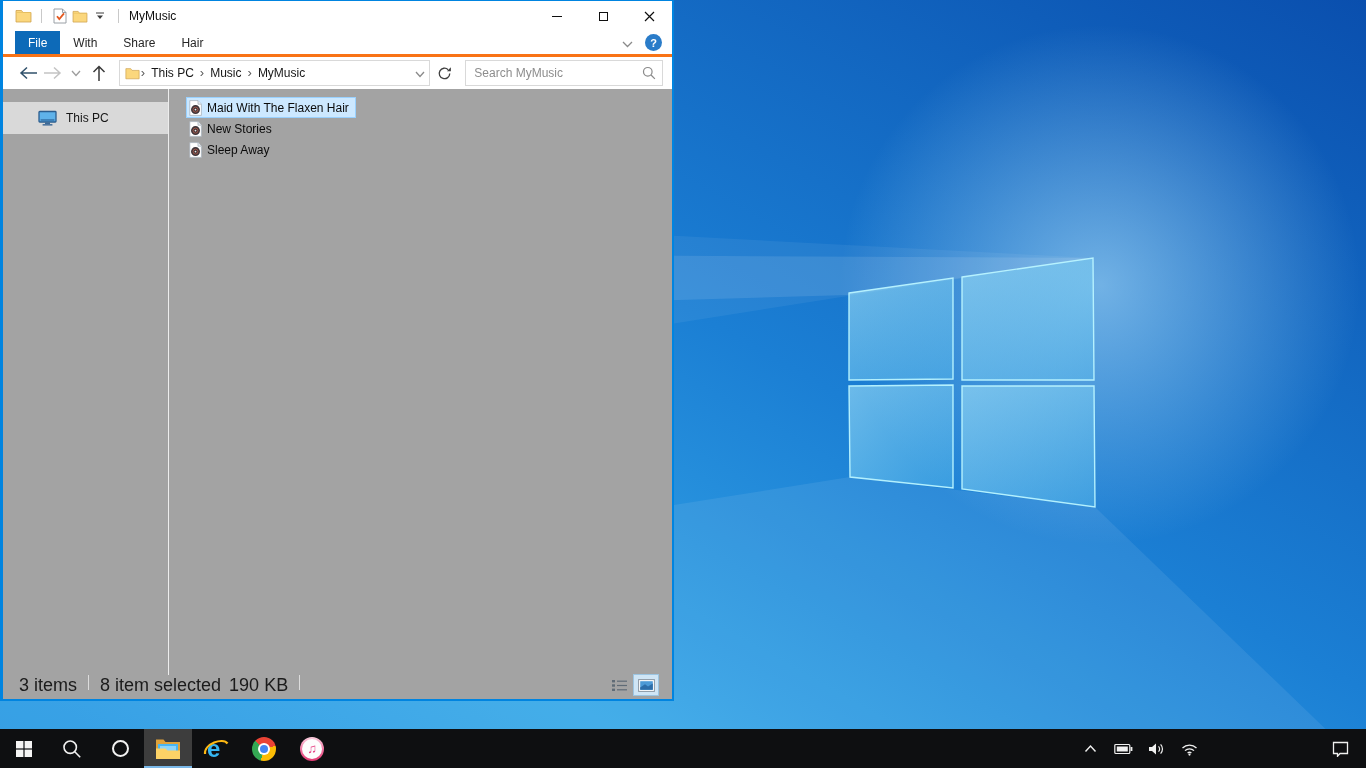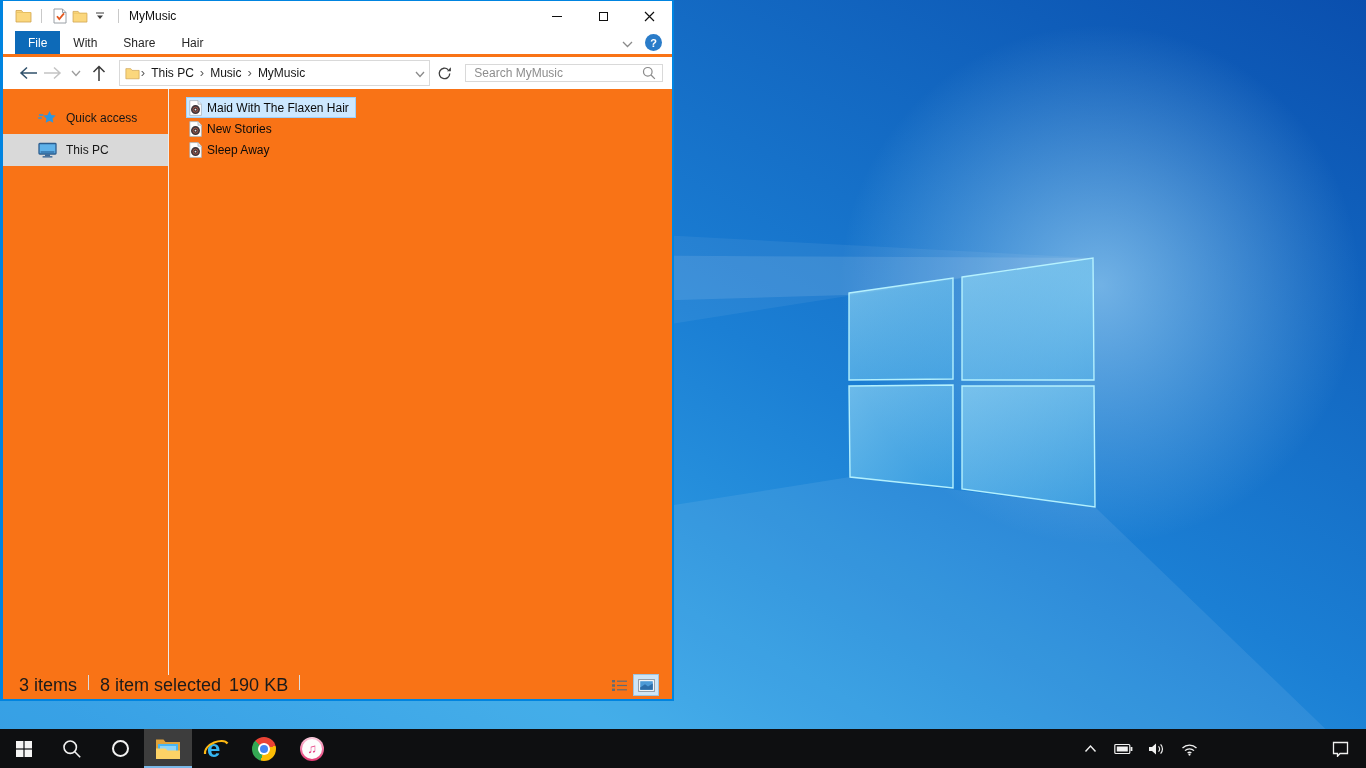--- a/index.html
+++ b/index.html
@@ -6,21 +6,21 @@
   html,body { width:1366px; height:768px; overflow:hidden; font-family:"Liberation Sans", sans-serif; background:#000; }
   .stage { position:relative; width:1366px; height:768px; overflow:hidden; }
 
   
   .desktop { position:absolute; inset:0; }
   .desktop svg { display:block; width:100%; height:100%; }
 
   
   .window {
     position:absolute; left:0; top:0; width:674px; height:701px;
-    background:#f97316; border:1px solid #0084e0;
+    background:#a3a3a3; border:1px solid #0084e0;
     border-left-width:3px; border-right-width:2px; border-bottom-width:2px;
     display:flex; flex-direction:column; z-index:5;
   }
 
   
   .titlebar { height:30px; display:flex; align-items:center; padding-left:10px; background:#fff; flex:0 0 auto; }
   .qat-sep { width:1px; height:14px; background:#c9c9c9; margin:0 8px; }
   .qat-btn { display:flex; align-items:center; justify-content:center; width:20px; height:22px; }
   .title-text { font-size:12px; color:#0b0b0b; margin-left:2px; }
   .caption-buttons { margin-left:auto; display:flex; height:30px; }
@@ -37,21 +37,21 @@
 
   
   .addressrow { height:32px; display:flex; align-items:center; padding:0 9px 0 14px; background:#fff; flex:0 0 auto; }
   .nav-btn { width:24px; height:24px; display:flex; align-items:center; justify-content:center; }
   .address-box { width:318px; height:26px; border:1px solid #d9d9d9; display:flex; align-items:center; padding:0 4px 0 5px; margin-left:8px; }
   .crumb { font-size:12px; color:#161616; padding:0 5px; white-space:nowrap; }
   .crumb-sep { color:#5a5a5a; font-size:13px; line-height:1; padding:0 1px 2px 1px; }
   .crumb-sep::before { content:"\203A"; }
   .address-spacer { flex:1; }
   .refresh-btn { width:22px; height:24px; display:flex; align-items:center; justify-content:center; margin-left:4px; }
-  .search-box { width:202px; height:18px; border:1px solid #d9d9d9; display:flex; align-items:center; margin-left:10px; padding:0 6px 0 8px; }
+  .search-box { width:202px; height:26px; border:1px solid #d9d9d9; display:flex; align-items:center; margin-left:10px; padding:0 6px 0 8px; }
   .search-box input { border:none; outline:none; flex:1; font-size:12px; font-family:inherit; color:#222; background:transparent; min-width:0; }
   .search-box input::placeholder { color:#8d8d8d; opacity:1; }
 
   
   .content { flex:1 1 auto; display:flex; min-height:0; }
   .sidebar { width:166px; border-right:1px solid #ededed; padding-top:13px; flex:0 0 auto; }
   .side-item { height:32px; display:flex; align-items:center; padding-left:35px; gap:9px; font-size:12px; color:#161616; }
   .side-item.selected { background:#d9d9d9; }
   .side-icon { width:19px; display:flex; justify-content:center; }
 
@@ -232,29 +232,20 @@
         <input type="text" placeholder="Search MyMusic" style="">
         <svg width="14" height="14" viewBox="0 0 15 15">
             <circle cx="6.2" cy="6.2" r="4.6" stroke="#8a8a8a" stroke-width="1.3" fill="none"></circle>
             <path d="M9.7 9.7 L13.8 13.8" stroke="#8a8a8a" stroke-width="1.3"></path>
           </svg>
       </div>
     </div>
 
     <div class="content">
       <div class="sidebar">
-        <div class="side-item">
-          <span class="side-icon">
-            <svg width="19" height="16" viewBox="0 0 19 16">
-                <path d="M11.5 1 l1.9 3.9 4.3.6 -3.1 3 .7 4.3 -3.8-2 -3.8 2 .7-4.3 -3.1-3 4.3-.6z" fill="#2c96e0"></path>
-                <path d="M1 5 h4.2 M0.2 8 h3.6" stroke="#2c96e0" stroke-width="1.5"></path>
-              </svg>
-          </span>
-          <span>Quick access</span>
-        </div>
         <div class="side-item selected">
           <span class="side-icon">
             <svg width="19" height="16" viewBox="0 0 19 16">
                 <rect x="1" y="1.5" width="17" height="10.5" rx="0.8" fill="#5fb2ea" stroke="#2b5d8f" stroke-width="1.3"></rect>
                 <rect x="2.6" y="9" width="13.8" height="2" fill="#3e81b8"></rect>
                 <rect x="7" y="12.6" width="5" height="1.3" fill="#2b5d8f"></rect>
                 <rect x="4.6" y="14.2" width="9.8" height="1.3" fill="#2b5d8f"></rect>
               </svg>
           </span>
           <span>This PC</span>

